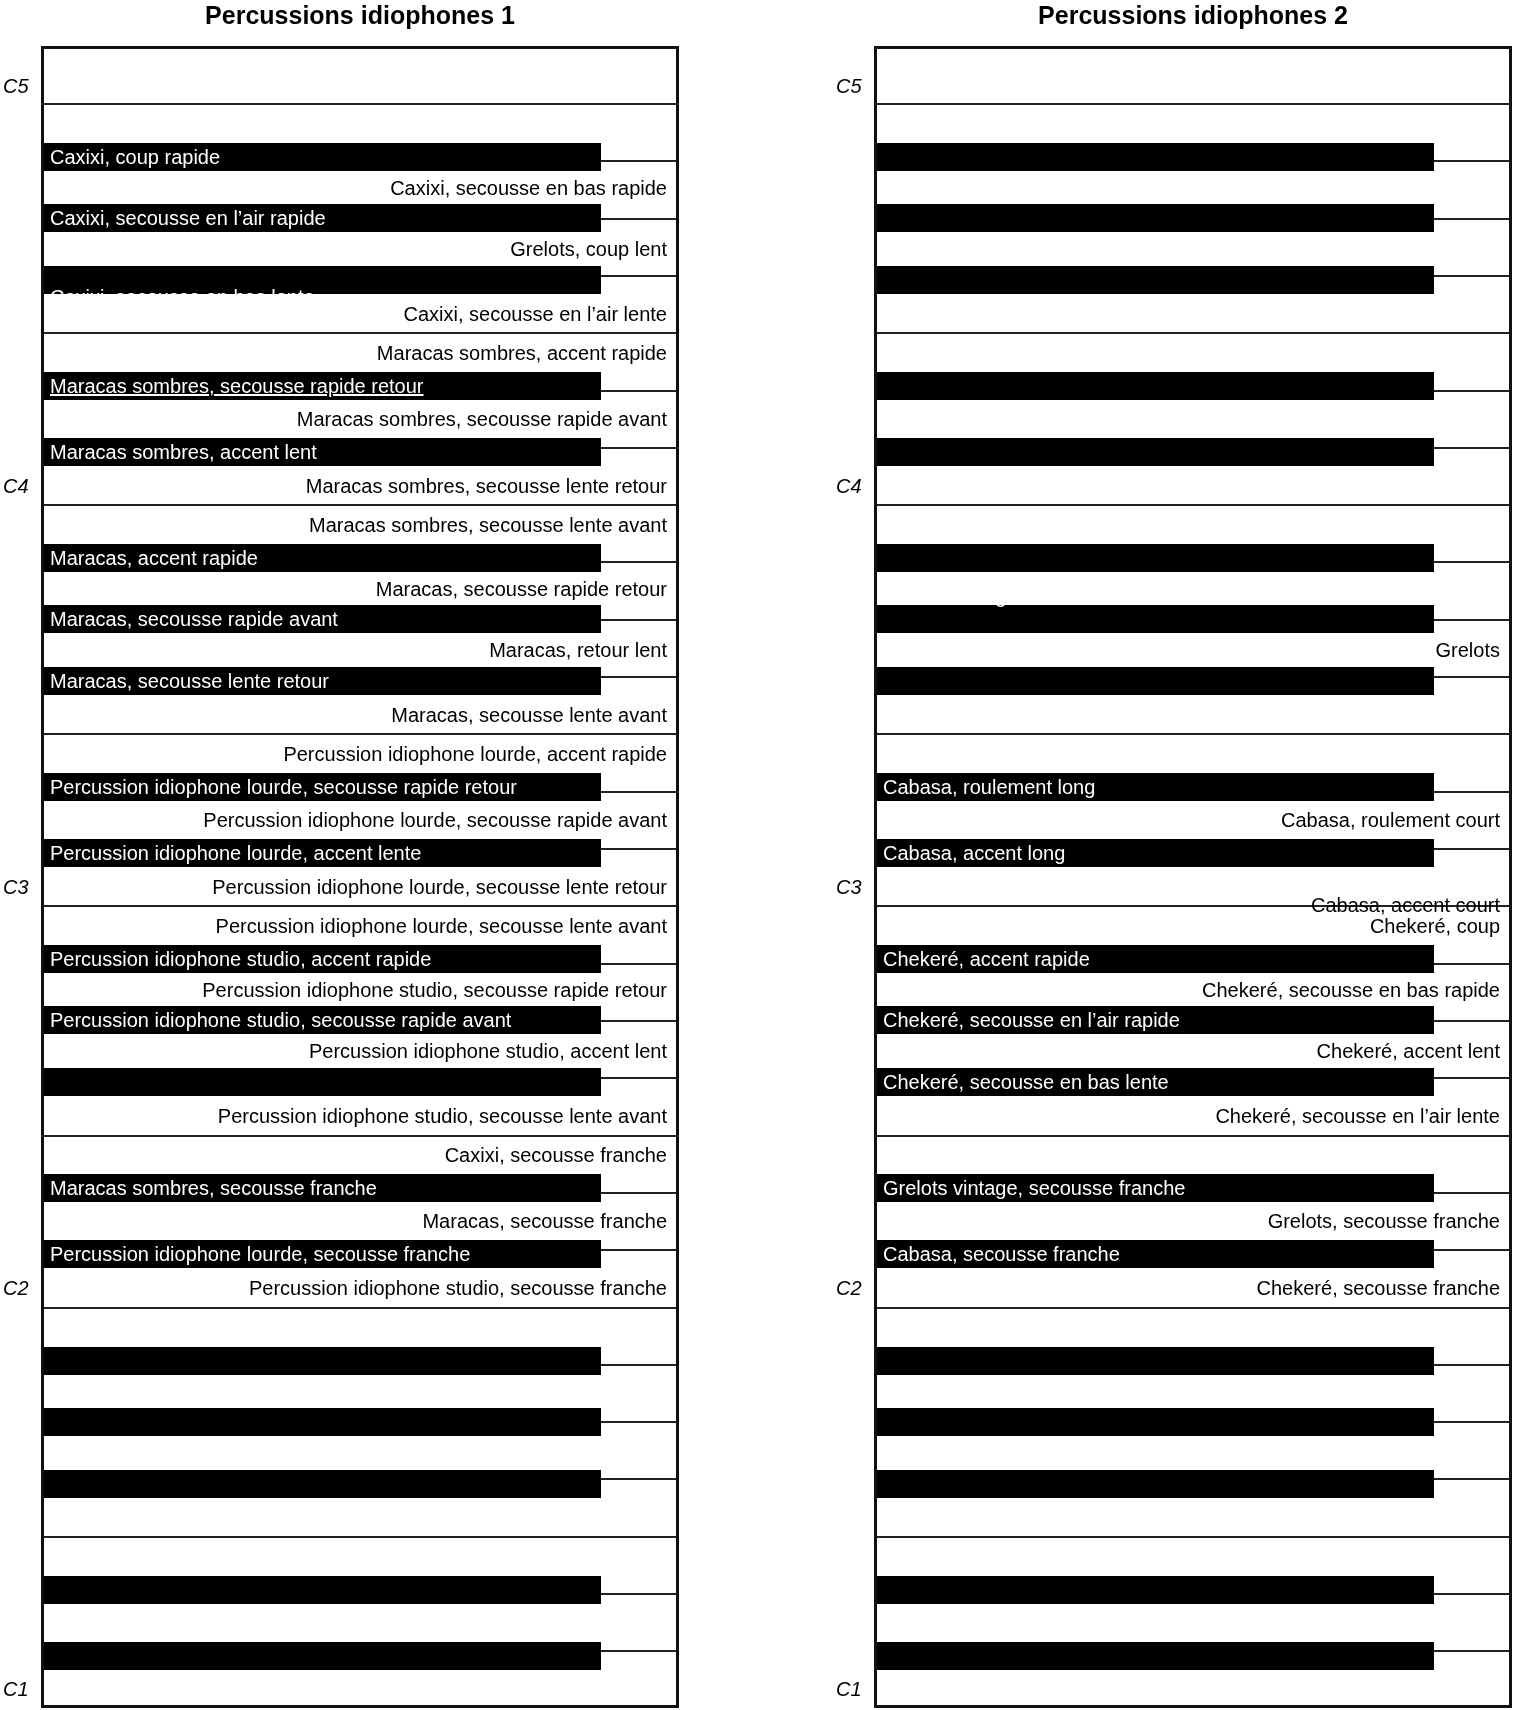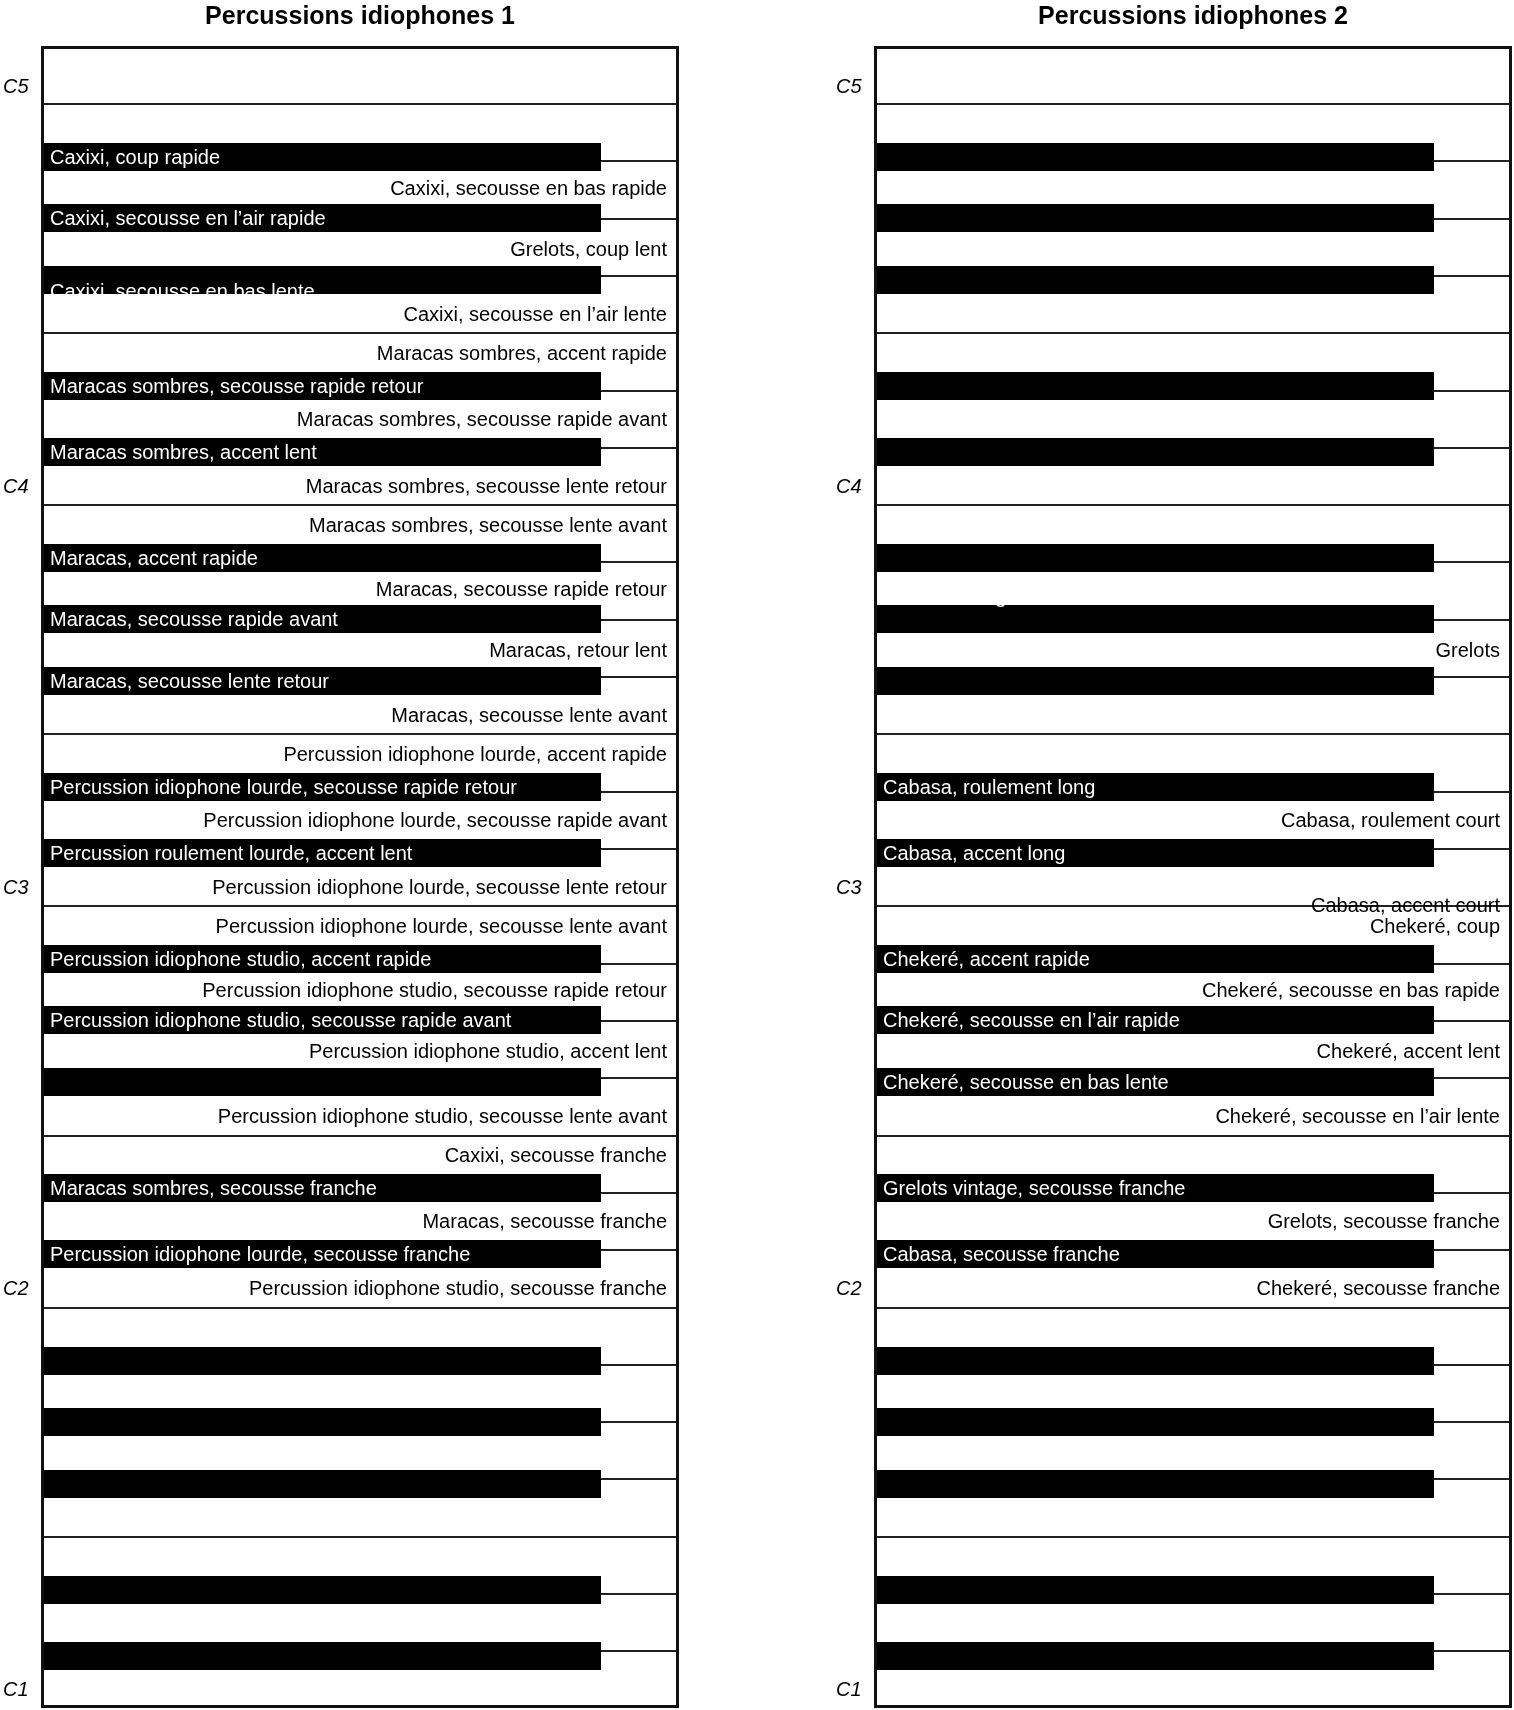--- a/index.html
+++ b/index.html
@@ -83,38 +83,38 @@
     <div class="black" style="top: 1191.34px;"></div>
     <div class="black" style="top: 1297.51px;"></div>
     <div class="black" style="top: 1358.51px;"></div>
     <div class="black" style="top: 1420.51px;"></div>
     <div class="black" style="top: 1526.51px;"></div>
     <div class="black" style="top: 1592.51px;"></div>
     <div class="label on-black" style="top: 96px;">Caxixi, coup rapide</div>
     <div class="label on-white" style="top: 126.5px;">Caxixi, secousse en bas rapide</div>
     <div class="label on-black" style="top: 157px;">Caxixi, secousse en l’air rapide</div>
     <div class="label on-white" style="top: 188px;">Grelots, coup lent</div>
-    <div class="label on-black" style="top: 230px;">Caxixi, secousse en bas lente</div>
+    <div class="label on-black" style="top: 236px;">Caxixi, secousse en bas lente</div>
     <div class="label on-white" style="top: 252.6px;">Caxixi, secousse en l’air lente</div>
     <div class="label on-white" style="top: 291.6px;">Maracas sombres, accent rapide</div>
-    <div class="label on-black" style="top: 325px;">Maracas sombres, secousse rapide retour</div>
+    <div class="label on-black" style="top: 325px; text-decoration: underline;">Maracas sombres, secousse rapide retour</div>
     <div class="label on-white" style="top: 358px;">Maracas sombres, secousse rapide avant</div>
     <div class="label on-black" style="top: 391px;">Maracas sombres, accent lent</div>
     <div class="label on-white" style="top: 424.6px;">Maracas sombres, secousse lente retour</div>
     <div class="label on-white" style="top: 463.67px;">Maracas sombres, secousse lente avant</div>
     <div class="label on-black" style="top: 497.17px;">Maracas, accent rapide</div>
     <div class="label on-white" style="top: 527.67px;">Maracas, secousse rapide retour</div>
     <div class="label on-black" style="top: 558.17px;">Maracas, secousse rapide avant</div>
     <div class="label on-white" style="top: 589.17px;">Maracas, retour lent</div>
     <div class="label on-black" style="top: 620.17px;">Maracas, secousse lente retour</div>
     <div class="label on-white" style="top: 653.77px;">Maracas, secousse lente avant</div>
     <div class="label on-white" style="top: 692.77px;">Percussion idiophone lourde, accent rapide</div>
     <div class="label on-black" style="top: 726.17px;">Percussion idiophone lourde, secousse rapide retour</div>
     <div class="label on-white" style="top: 759.17px;">Percussion idiophone lourde, secousse rapide avant</div>
-    <div class="label on-black" style="top: 792.17px;">Percussion roulement lourde, accent lent</div>
+    <div class="label on-black" style="top: 792.17px;">Percussion idiophone lourde, accent lente</div>
     <div class="label on-white" style="top: 825.77px;">Percussion idiophone lourde, secousse lente retour</div>
     <div class="label on-white" style="top: 864.84px;">Percussion idiophone lourde, secousse lente avant</div>
     <div class="label on-black" style="top: 898.34px;">Percussion idiophone studio, accent rapide</div>
     <div class="label on-black" style="top: 959.34px;">Percussion idiophone studio, secousse rapide avant</div>
     <div class="label on-white" style="top: 928.84px;">Percussion idiophone studio, secousse rapide retour</div>
     <div class="label on-white" style="top: 990.34px;">Percussion idiophone studio, accent lent</div>
     <div class="label on-white" style="top: 1054.94px;">Percussion idiophone studio, secousse lente avant</div>
     <div class="label on-white" style="top: 1093.94px;">Caxixi, secousse franche</div>
     <div class="label on-black" style="top: 1127.34px;">Maracas sombres, secousse franche</div>
     <div class="label on-white" style="top: 1160.34px;">Maracas, secousse franche</div>

